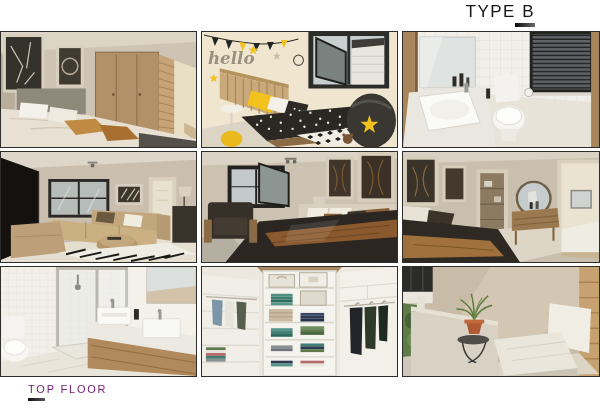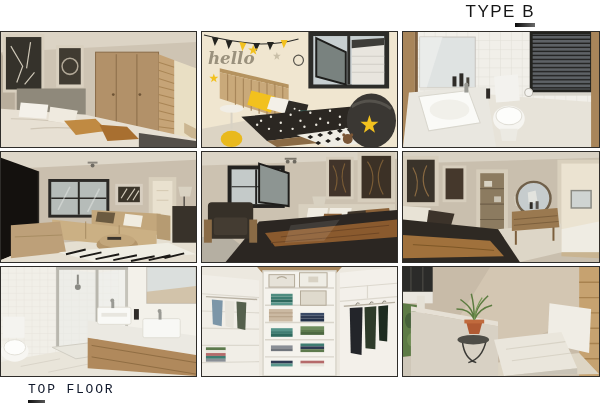--- a/index.html
+++ b/index.html
@@ -15,21 +15,21 @@
   .grid{
     position:absolute;left:0;top:31px;width:600px;
     display:grid;
     grid-template-columns:197px 197px 198px;
     grid-template-rows:117px 112px 111px;
     gap:3px 4px;
   }
   figure.cell{margin:0;border:1px solid #2f2d2a;box-sizing:border-box;overflow:hidden;background:#d8d2c6;font-weight:bold;}
   figure.cell svg{display:block;width:100%;height:100%;}
   .footer{position:absolute;left:28px;top:383px;}
-  .floor-label{font-size:13px;letter-spacing:1.8px;color:#0f172a;line-height:1.1;font-family:Liberation Mono, monospace;}
+  .floor-label{font-size:11px;letter-spacing:1.8px;color:#701a75;line-height:1.1;}
   .floor-underline{width:17px;height:3px;background:linear-gradient(to right,#111,#555);margin-top:3px;}
 </style>
 </head>
 <body>
 
 <div class="page">
 
   <div class="header">
     <div class="type-title">TYPE B</div>
     <div class="title-underline"></div>

